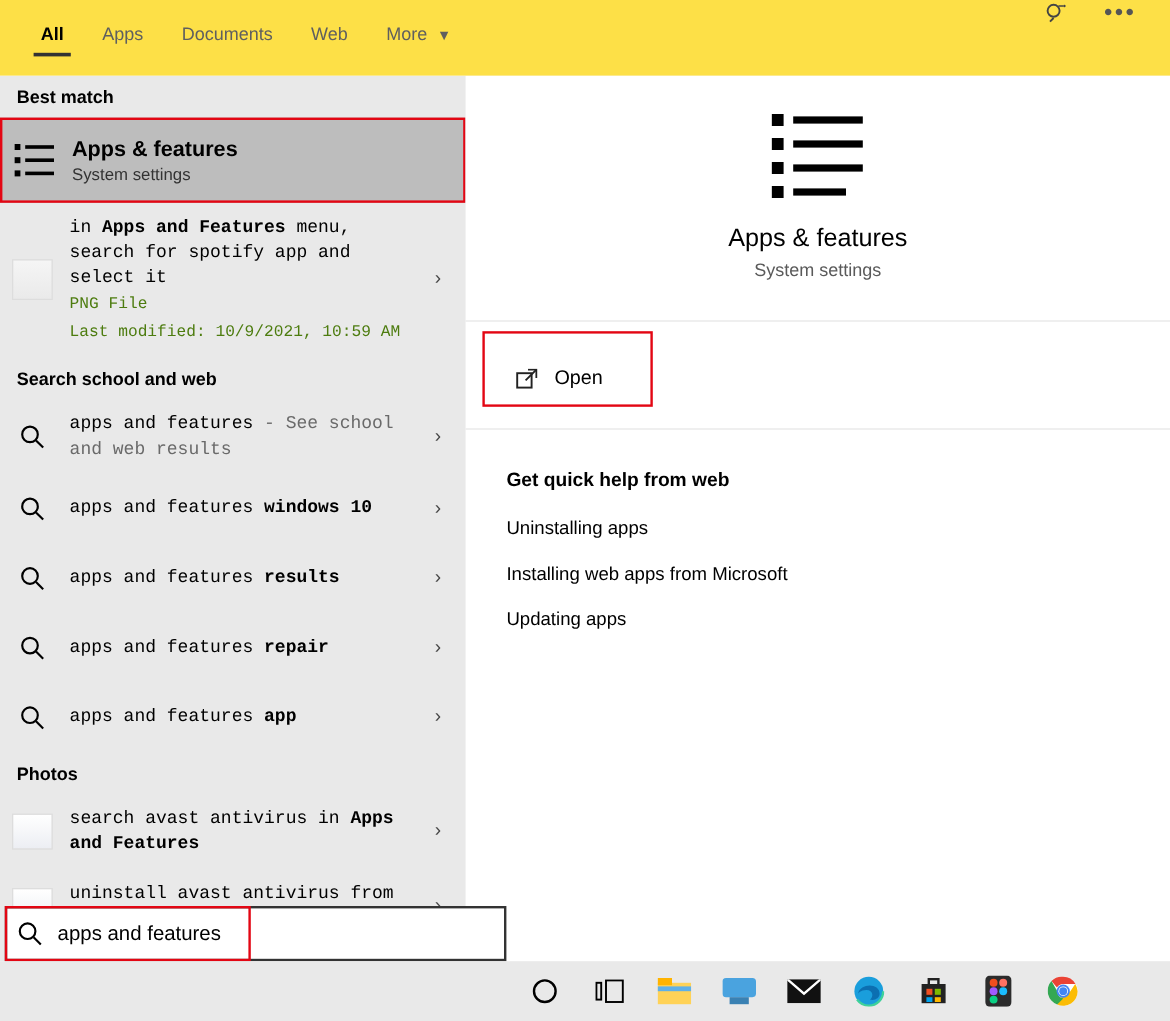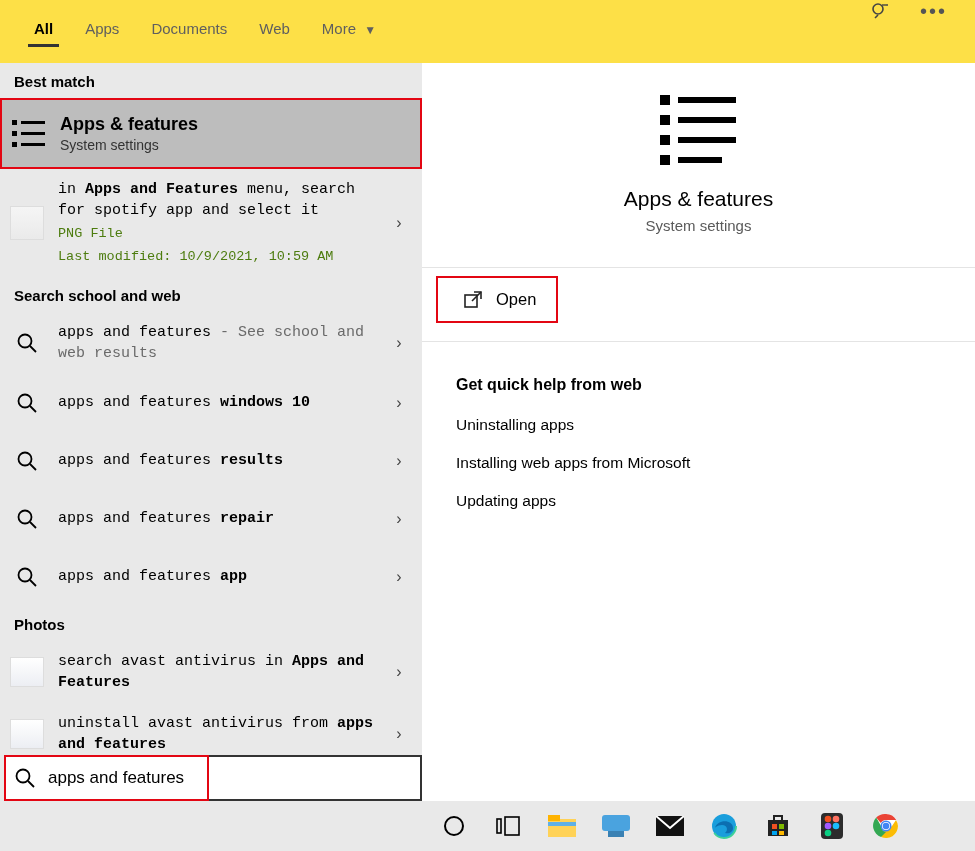--- a/index.html
+++ b/index.html
@@ -56,21 +56,21 @@
     font-size: 20px;
     color: #444;
   }
 
   .main {
     display: flex;
     height: calc(851px - 63px - 50px); 
     background: #e9e9e9;
   }
   .left {
-    width: 422px;
+    width: 388px;
     flex-shrink: 0;
     overflow: hidden;
   }
   .right {
     flex: 1;
     background: #fff;
     display: flex;
     flex-direction: column;
     padding: 30px 0 0 0;
   }
@@ -149,24 +149,24 @@
   .right .hero-sub {
     font-size: 15px;
     color: #5a5a5a;
     margin-top: 6px;
   }
   .right .hr { height: 1px; background: #e4e4e4; margin: 8px 0; }
   .right .open-row {
     display: flex;
     align-items: center;
     gap: 14px;
-    padding: 12px 14px 12px 26px;
+    padding: 28px 14px 12px 26px;
     font-size: 16.5px;
     border: 2px solid #e30613;
-    width: 122px;
+    width: 142px;
     margin-left: 14px;
     cursor: pointer;
   }
   .right .quick-title {
     font-weight: 600;
     font-size: 16px;
     padding: 26px 12px 12px 34px;
   }
   .right .quick-item {
     font-size: 15.5px;

